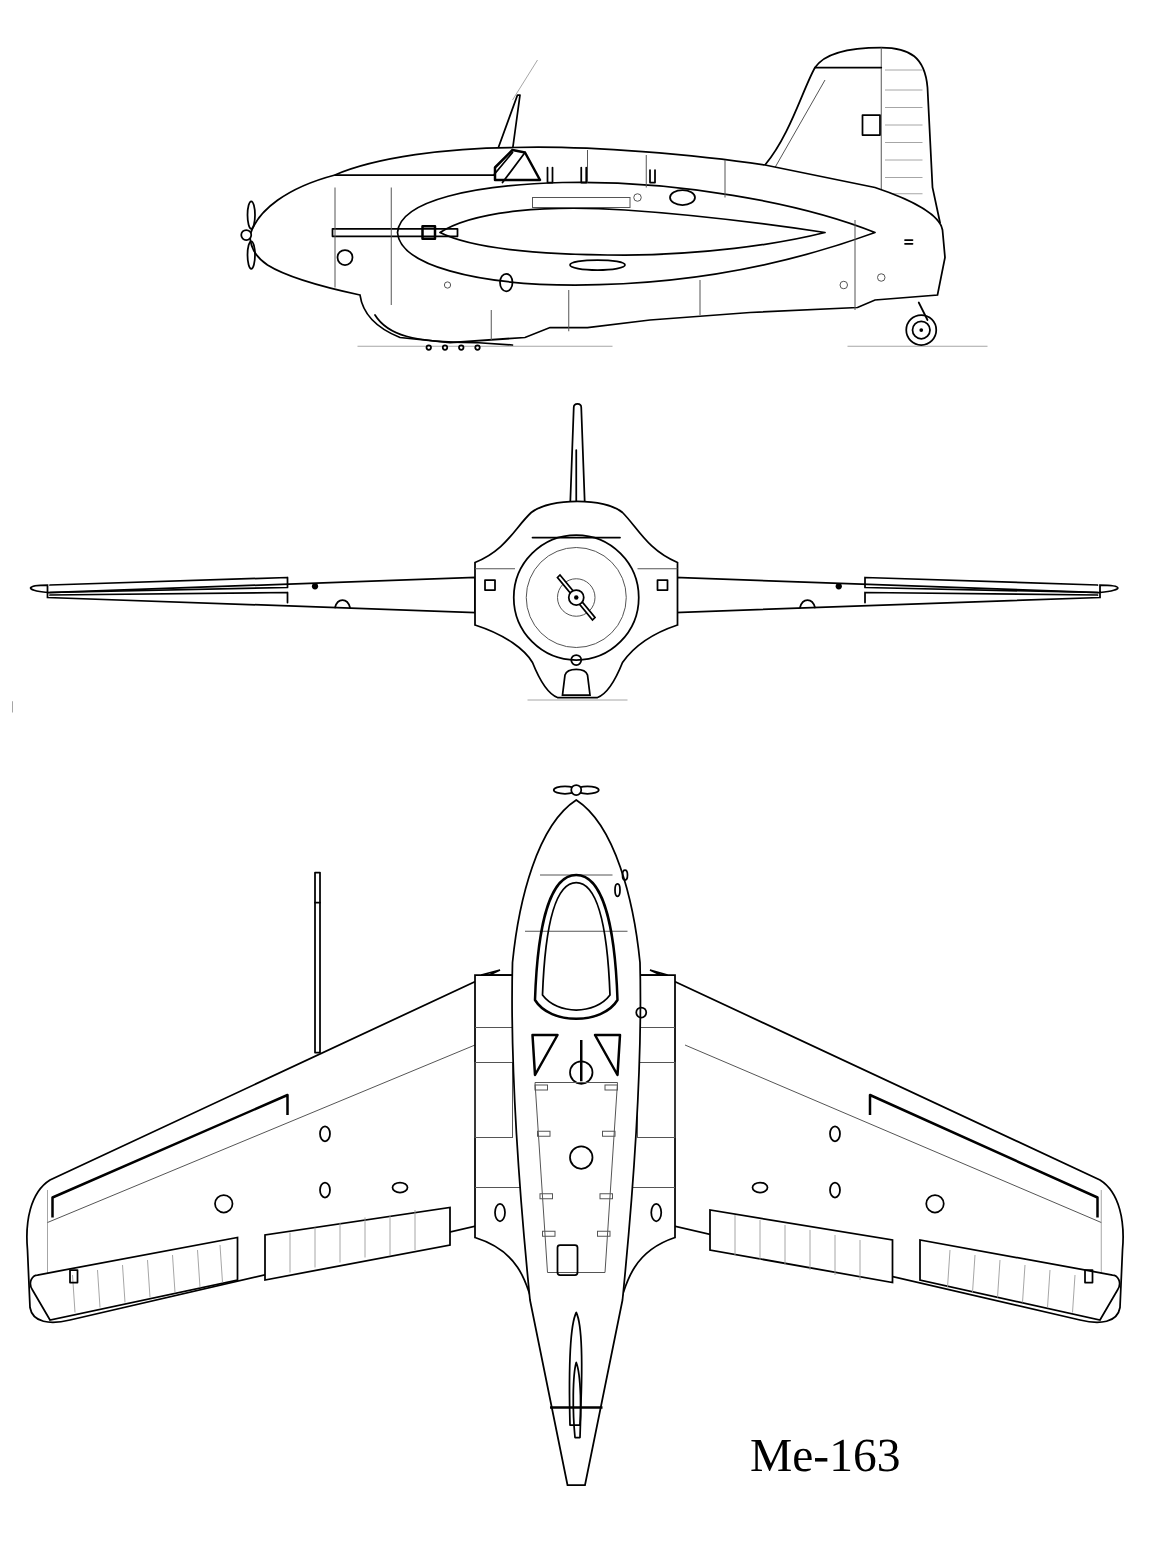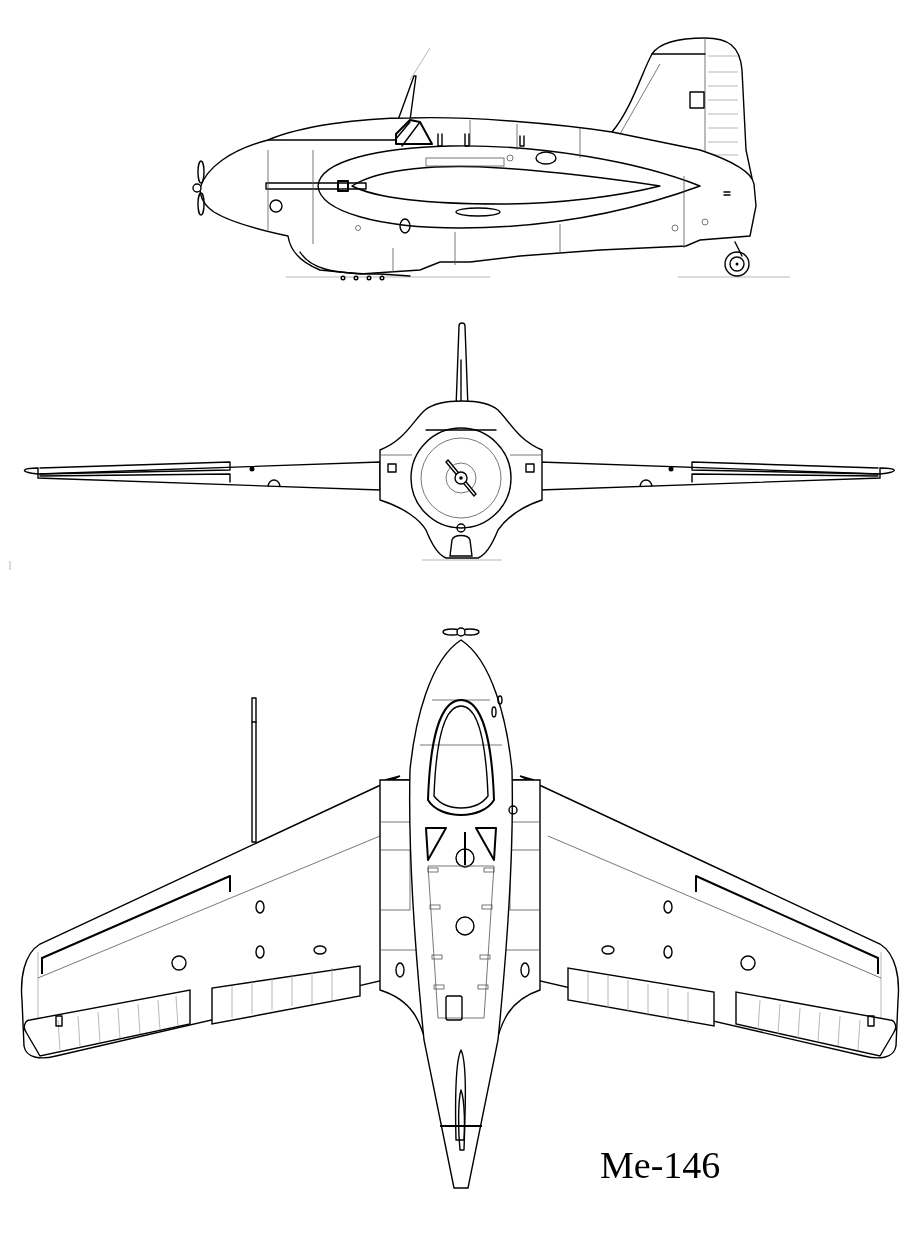--- a/index.html
+++ b/index.html
@@ -261,14 +261,14 @@
       <ellipse class="ln" cx="452" cy="632" rx="9" ry="3"></ellipse>
       <ellipse class="ln" cx="470" cy="632" rx="9" ry="3"></ellipse>
       <circle class="fillw" cx="461" cy="632" r="4"></circle>
     </g>
 
     <ellipse class="ln" cx="494" cy="712" rx="2" ry="5"></ellipse>
     <ellipse class="ln" cx="500" cy="700" rx="2" ry="4"></ellipse>
     <circle class="ln" cx="513" cy="810" r="4"></circle>
   </svg>
 
-  <div class="title-label">Me-146</div>
+  <div class="title-label">Me-163</div>
 </div>
 
 </body></html>

